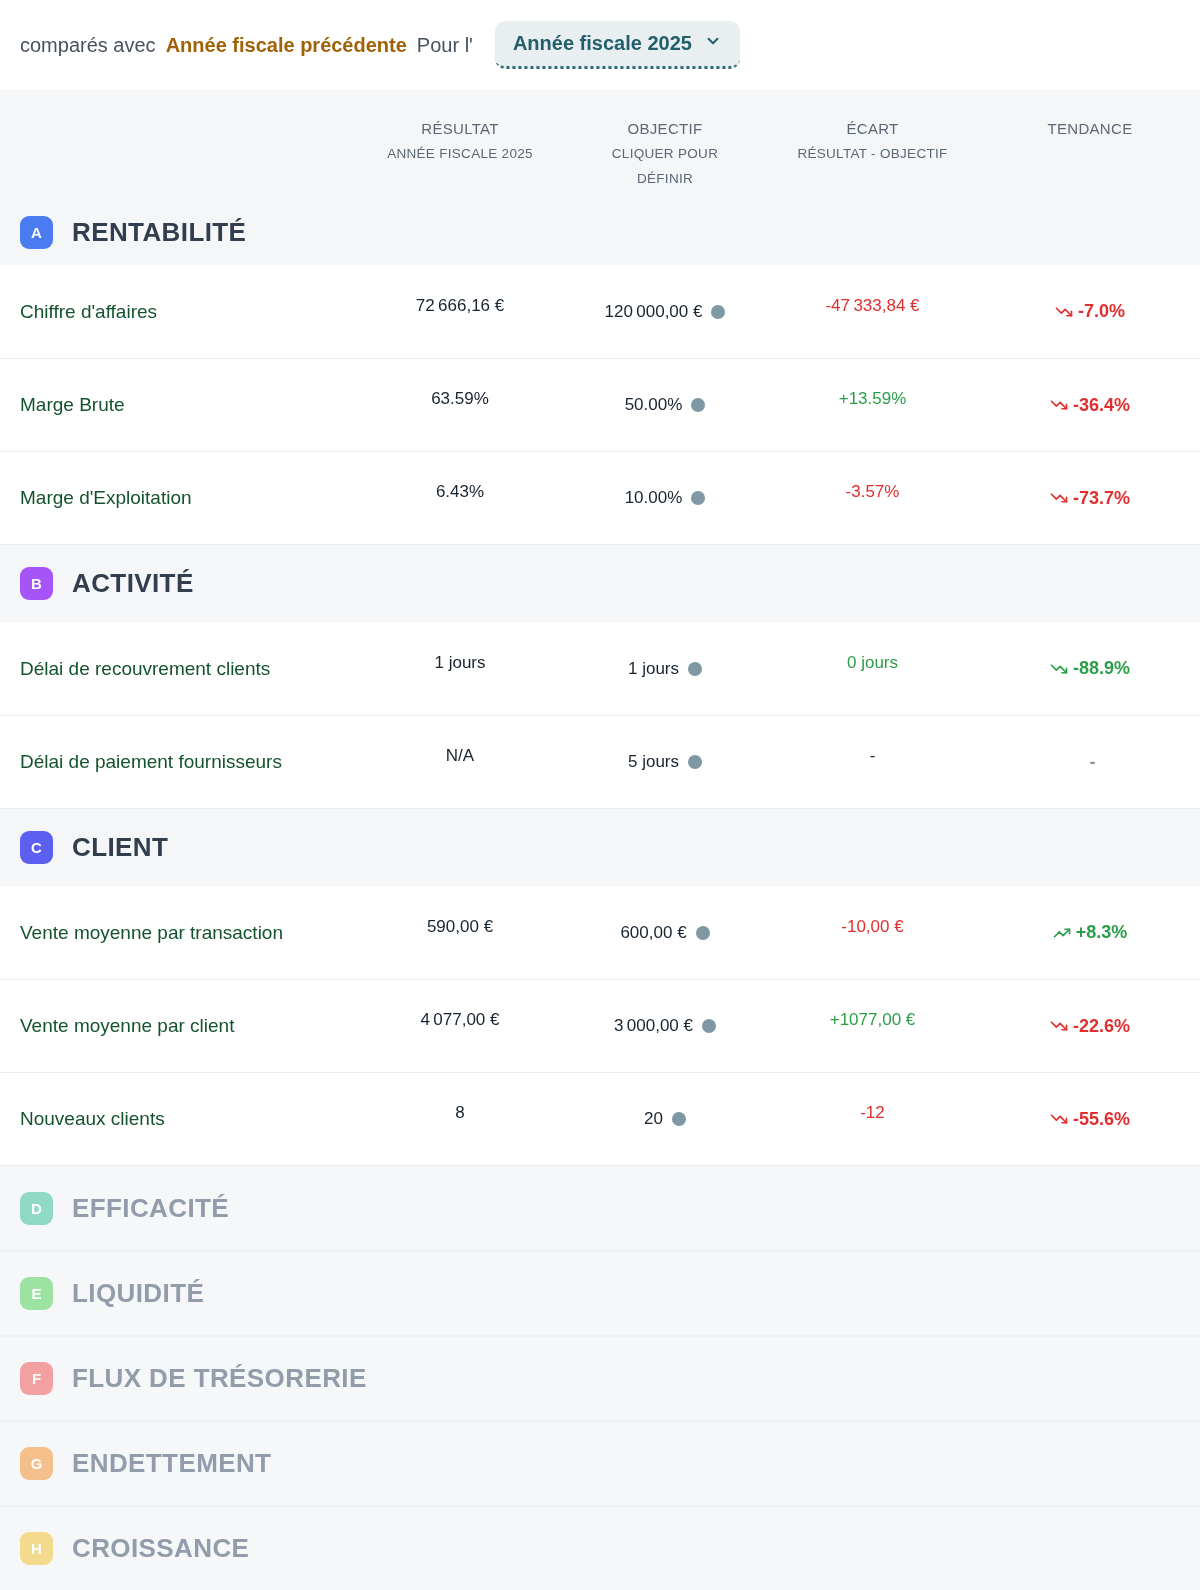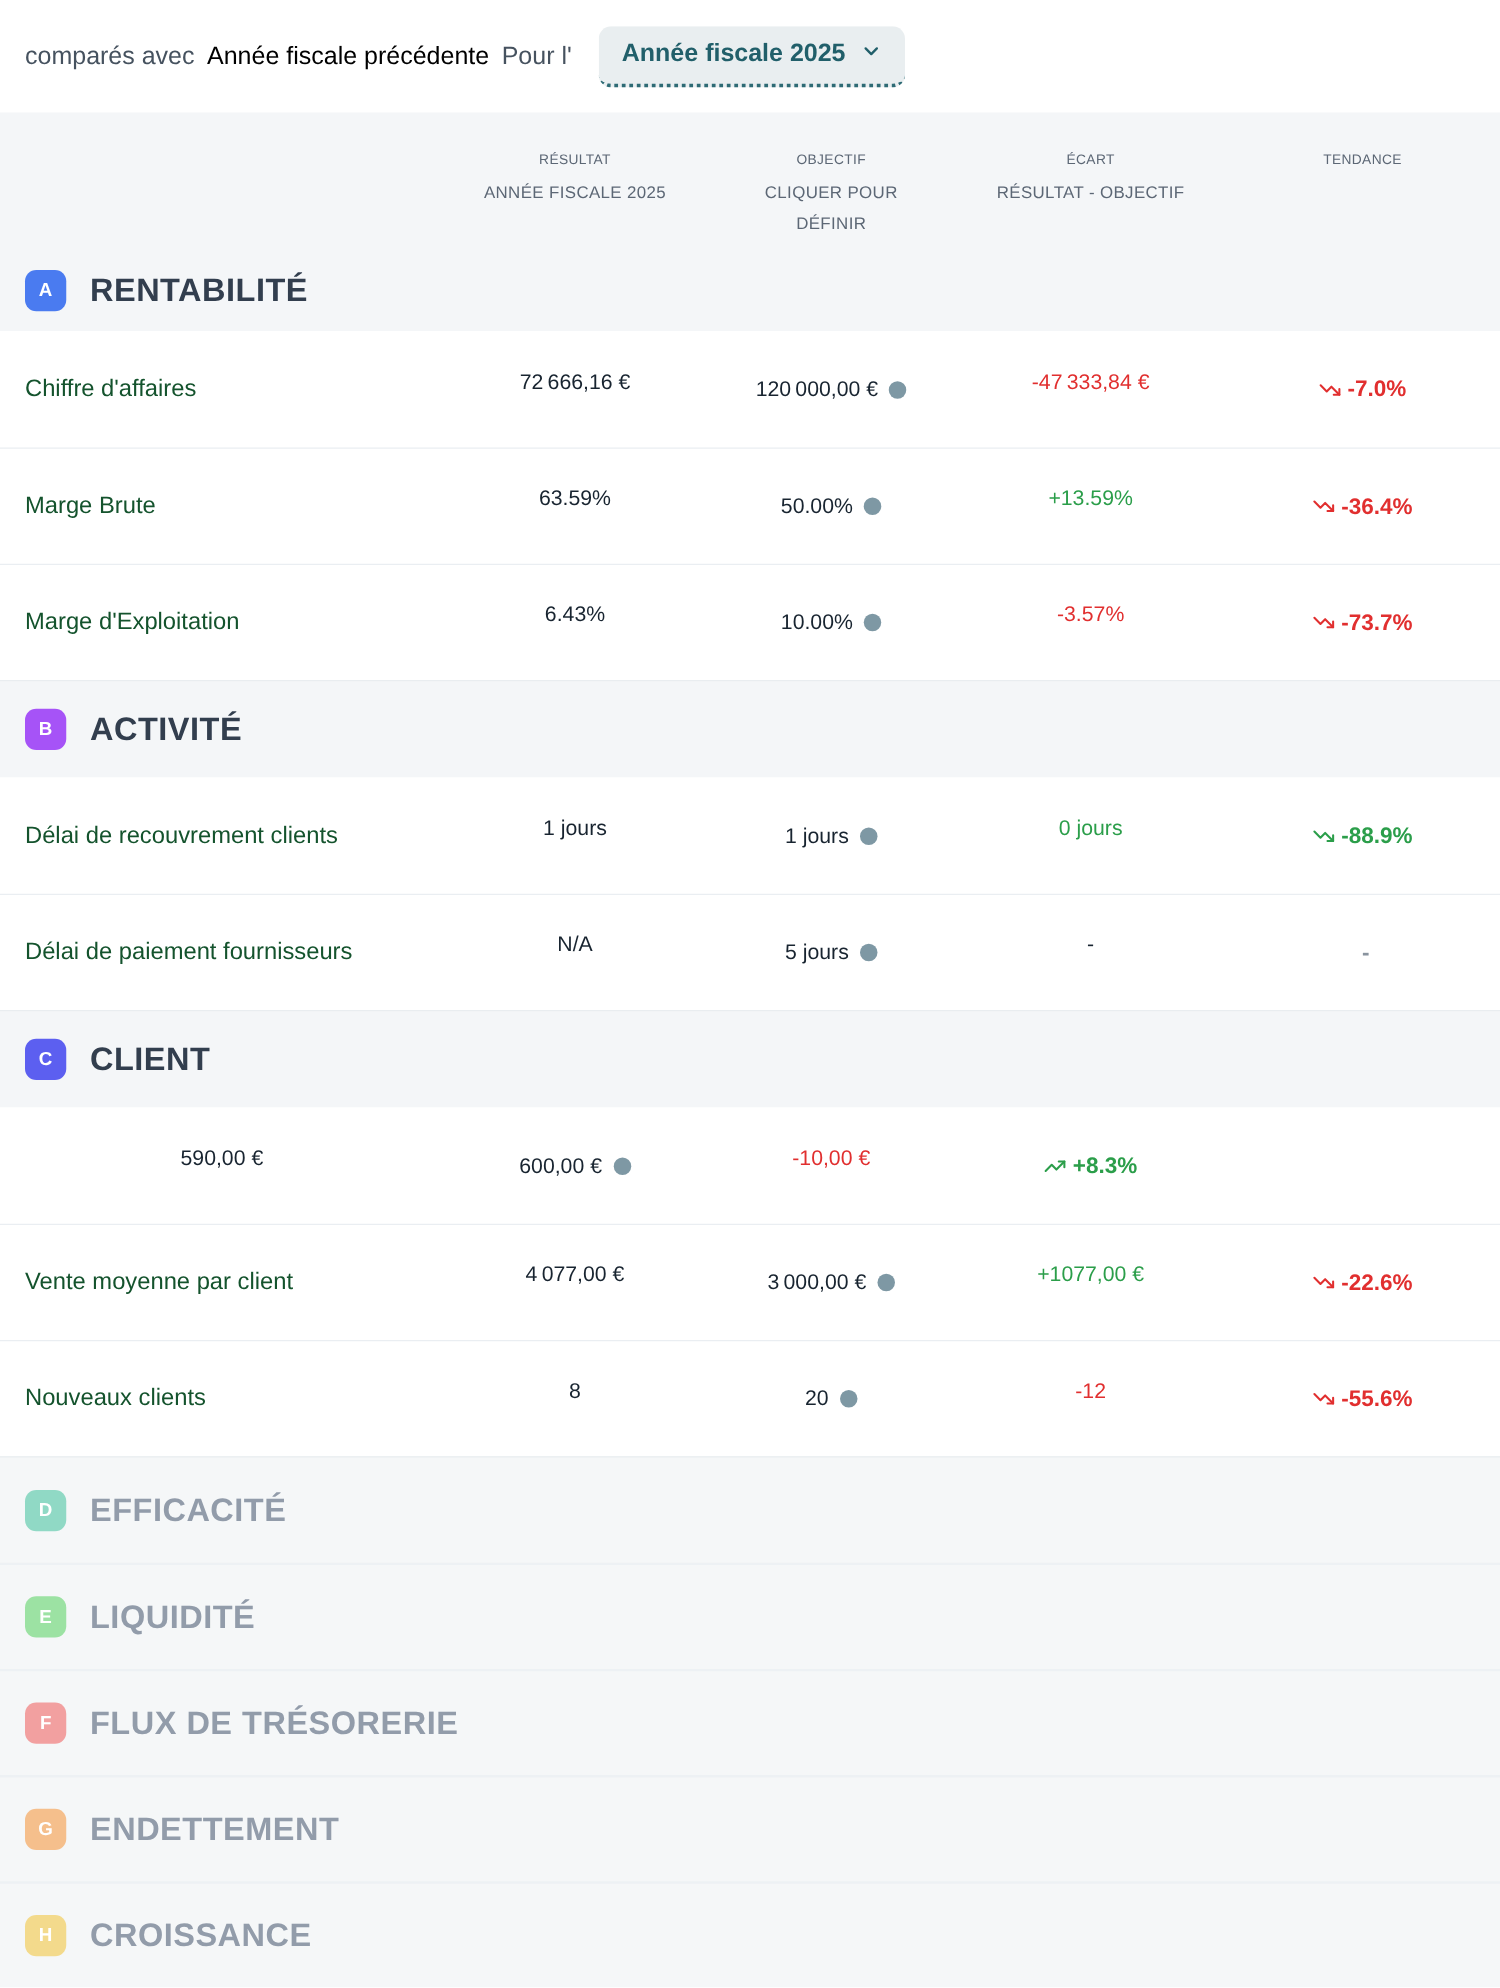--- a/index.html
+++ b/index.html
@@ -6,37 +6,37 @@
   html,body { margin:0; padding:0; }
   body {
     width:1200px; height:1590px; background:#ffffff;
     font-family:"Liberation Sans", sans-serif; color:#1f2937;
     overflow:hidden;
   }
 
   
   .topbar { height:90px; display:flex; align-items:center; padding:0 20px; gap:10px; font-size:20px; background:#fff; }
   .t-reg  { color:#46525f; }
-  .t-teal { color:#000000; font-weight:400;text-align:center; }
+  .t-teal { color:#a16207; font-weight:700;text-align:center; }
   .pill {
     margin-left:12px; display:inline-flex; align-items:center; gap:12px;
     background:#e9eef0; border:none; border-bottom:3px dotted #2e6b75;
     border-radius:10px; padding:11px 18px;
     font-family:inherit; font-size:20px; font-weight:700; color:#215f6a; cursor:pointer;
   }
   .chev { flex:none; }
 
   
   .grid { display:grid; grid-template-columns:1fr 210px 200px 215px 220px; }
 
   
   .band-top { background:#f4f6f8; }
   .thead { padding-top:26px; height:110px; align-items:start; }
   .th { text-align:center; color:#5c6775; font-weight:500; letter-spacing:.3px; line-height:25px; }
-  .th .tt  { font-size:11px; }
+  .th .tt  { font-size:15px; }
   .th .sub { font-size:13.5px; }
   .sub-narrow { max-width:140px; margin:0 auto; }
   .sub-wide   { max-width:175px; margin:0 auto; }
 
   
   .sec-head { height:65px; display:flex; align-items:center; gap:19px; padding:0 20px; cursor:pointer; }
   .sec-head.mid { height:78px; background:#f4f6f8; border-top:1px solid #e9edf0; }
   .badge {
     width:33px; height:33px; border-radius:9px; flex:none;
     display:inline-flex; align-items:center; justify-content:center;
@@ -255,20 +255,21 @@
 </div>
 
 <div class="sec-head mid">
   <span class="badge" style="background-color: rgb(92, 95, 240);">C</span>
   <span class="sec-label">CLIENT</span>
 </div>
 
 <div>
 
   <div class="grid row">
+    <div class="cell c-label">Vente moyenne par transaction</div>
     <div class="cell">
         <span class="val raise">590,00 €</span>
       </div>
     <div class="cell c-obj">
         <span class="val">600,00 €</span>
         <span class="dot"></span>
       </div>
     <div class="cell">
         <span class="val raise tone-negative">-10,00 €</span>
       </div>

